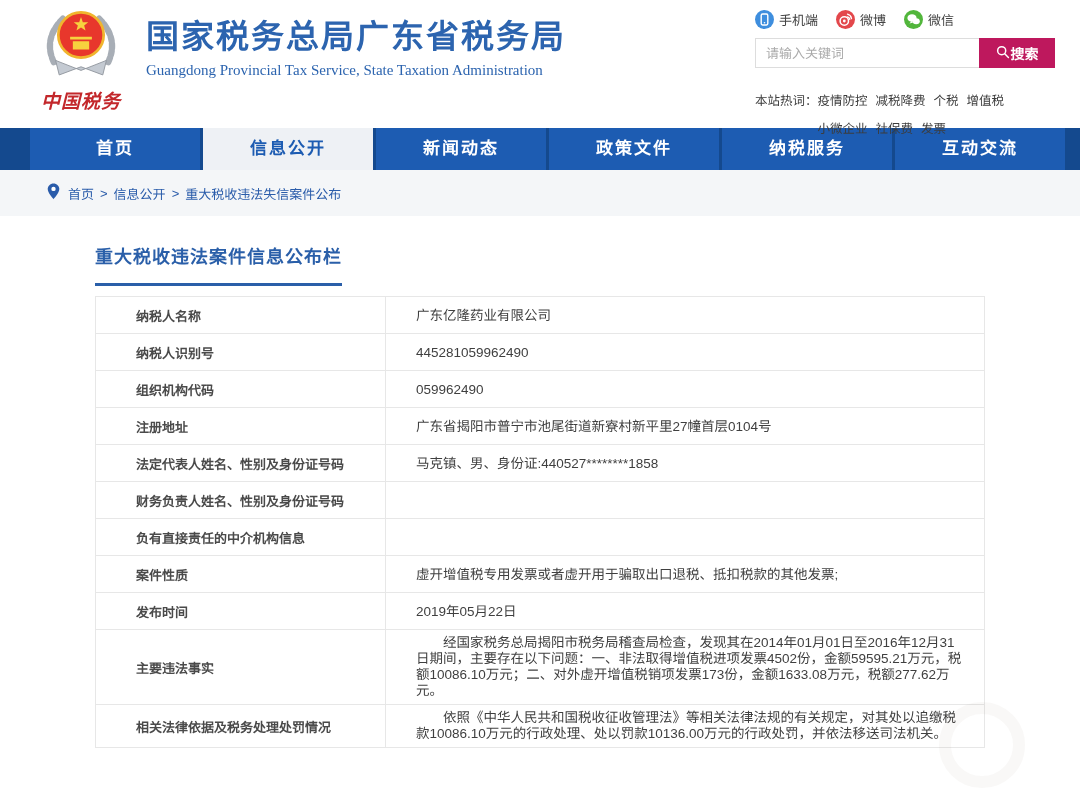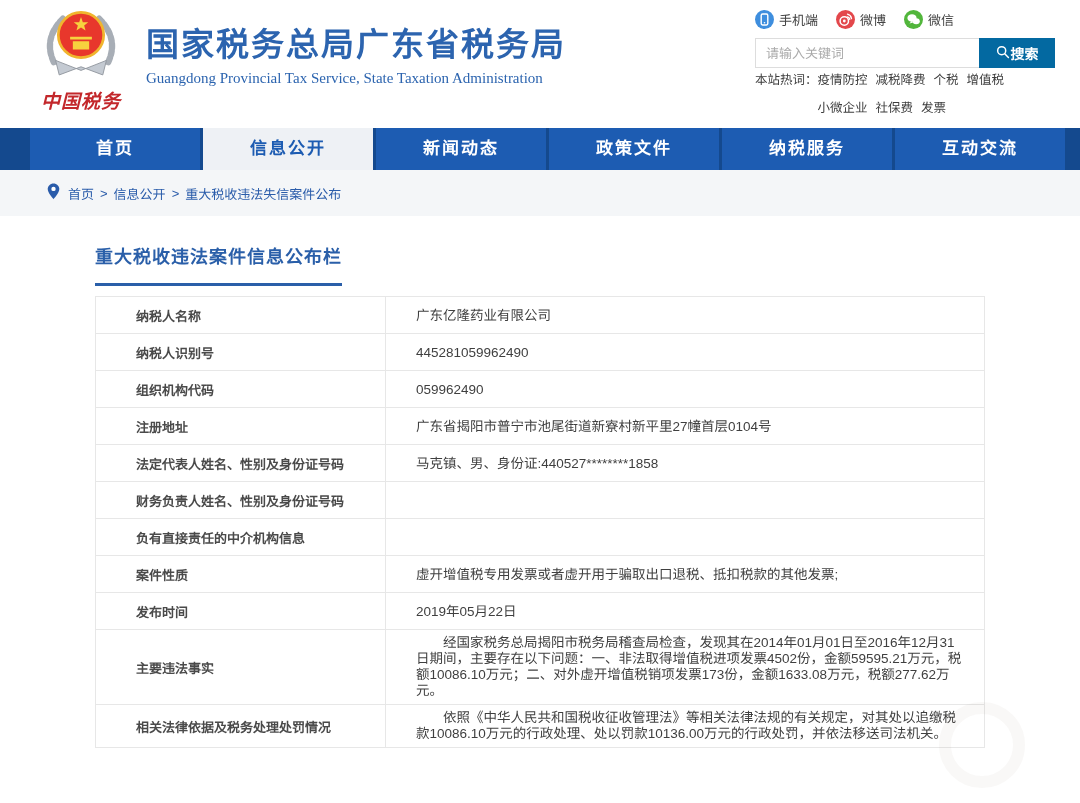--- a/index.html
+++ b/index.html
@@ -4,36 +4,36 @@
 <style>
   * { margin:0; padding:0; box-sizing:border-box; }
   html,body { width:1080px; height:803px; overflow:hidden; background:#fff;
     font-family:"Liberation Sans","DejaVu Sans",sans-serif; }
 
   
   .header { position:relative; height:128px; background:#fff; }
   .logo { position:absolute; left:26px; top:6px; width:110px; text-align:center; cursor:pointer; }
   .logo-caption { font-family:"DejaVu Serif","Liberation Serif",serif; font-style:italic;
     font-weight:bold; color:#c3272b; font-size:19px; letter-spacing:1px; margin-top:-2px; }
-  .brand { position:absolute; left:146px; top:18px; }
+  .brand { position:absolute; left:146px; top:10px; }
   .brand-title { color:#2c64af; font-size:33px; font-weight:bold; letter-spacing:2px; }
   .brand-sub { margin-top:4px; color:#2c64af; font-size:15px;
     font-family:"Liberation Serif","DejaVu Serif",serif; }
   .header-right { position:absolute; right:25px; top:10px; width:300px; }
   .quick-links { display:flex; gap:18px; align-items:center; }
   .quick-link { display:flex; align-items:center; gap:5px; font-size:13px; color:#444; cursor:pointer; }
   .badge { width:19px; height:19px; border-radius:50%; display:inline-flex;
     align-items:center; justify-content:center; }
   .search-row { display:flex; margin-top:9px; height:30px; }
   .search-input { flex:1; border:1px solid #ddd; border-right:none; padding:13px 10px;
     font-size:13px; color:#333; outline:none; }
   .search-input::placeholder { color:#aaa; }
-  .search-btn { width:76px; background:#0369a1; color:#fff; border:none; font-size:14px;
+  .search-btn { width:76px; background:#be185d; color:#fff; border:none; font-size:14px;
     font-weight:bold; display:flex; align-items:center; justify-content:center; gap:1px; cursor:pointer; }
-  .hot-words { display:flex; margin-top:2px; font-size:12.5px; color:#3c3c3c; line-height:20px; }
+  .hot-words { display:flex; margin-top:23px; font-size:12.5px; color:#3c3c3c; line-height:20px; }
   .hot-prefix { white-space:nowrap; }
   .hot-list { display:flex; flex-wrap:wrap; column-gap:9px;gap:8px; }
   .hot-list span { cursor:pointer; }
 
   
   .nav { height:42px; background:#14498e; display:flex; gap:3px; padding-left:30px; }
   .nav-item { width:170px; background:#1d5cb2; color:#fff; font-size:17px; font-weight:bold;
     text-align:center; line-height:42px; cursor:pointer; letter-spacing:2px; }
   .nav-item.active { background:#eef1f5; color:#1d5cb2; }
 

